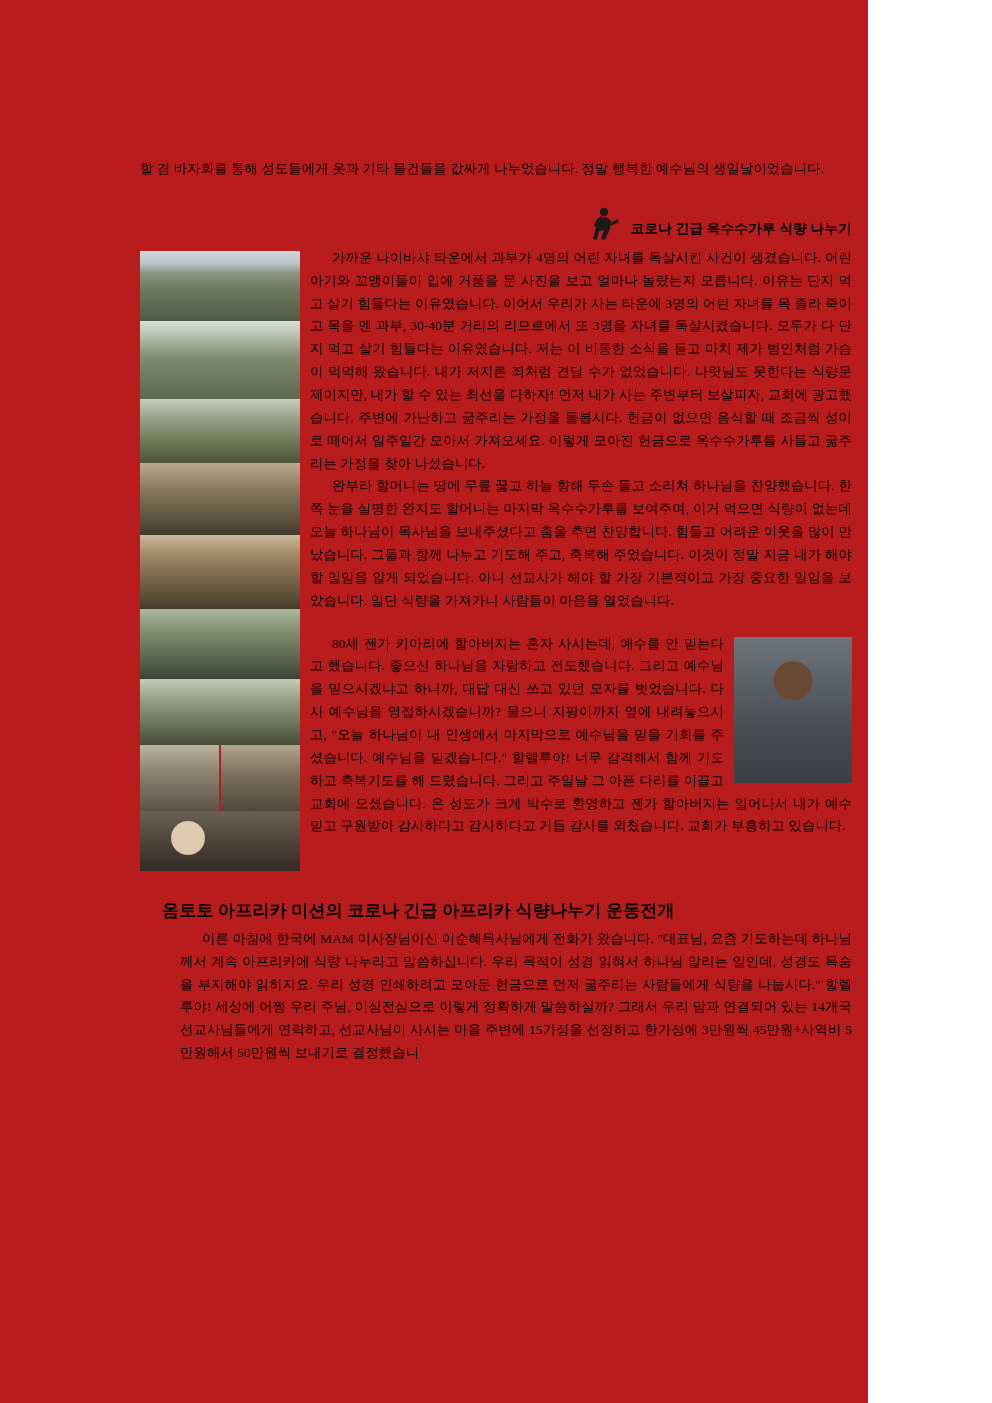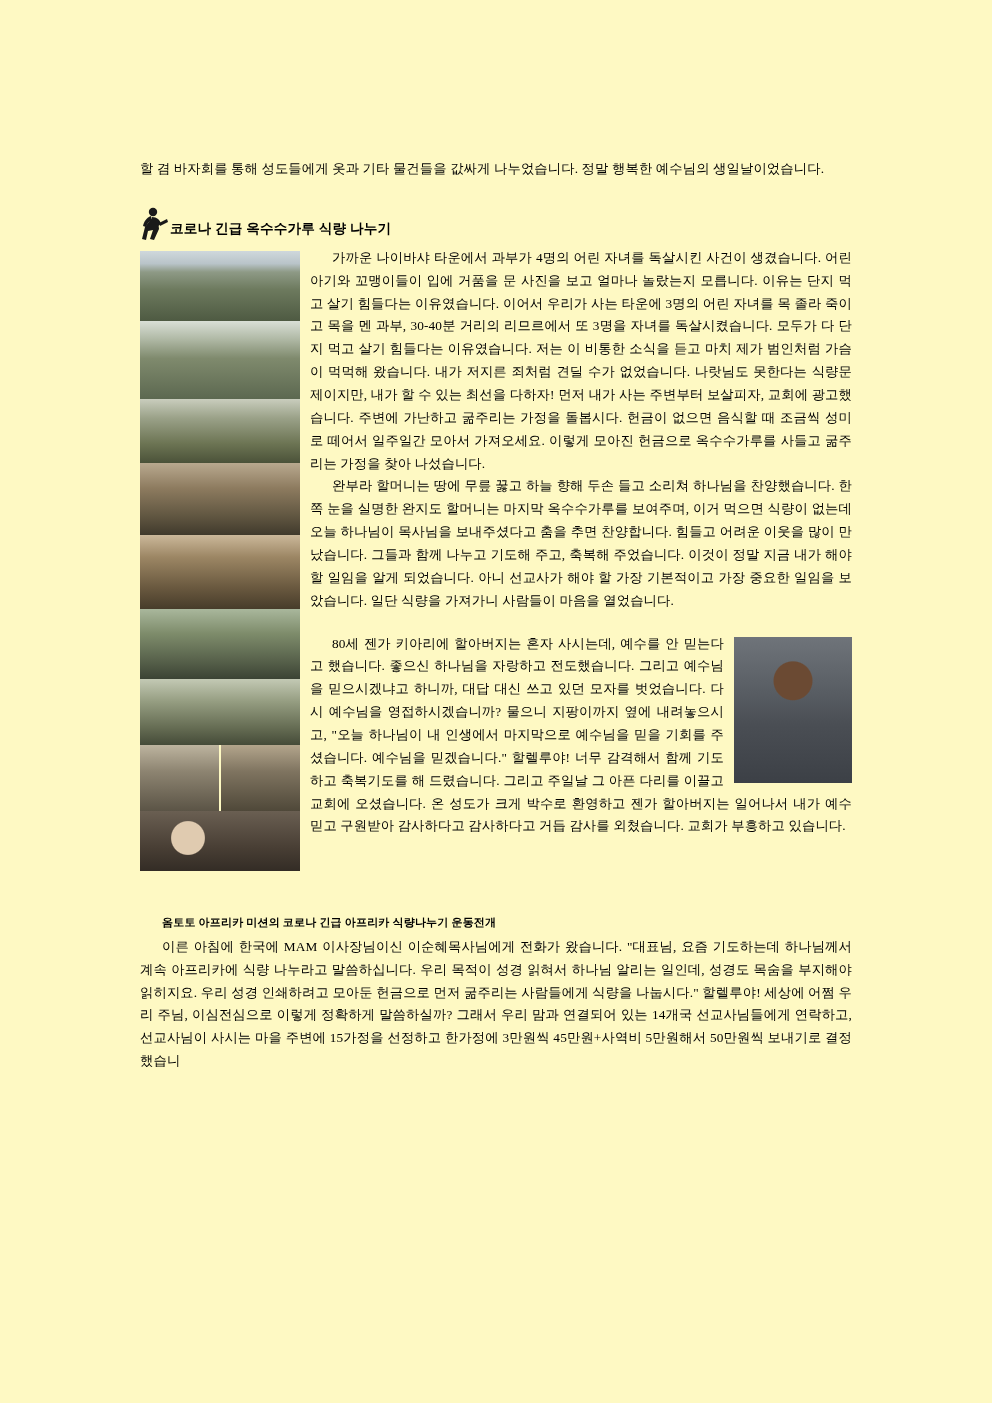--- a/index.html
+++ b/index.html
@@ -5,71 +5,74 @@
   html, body {
     margin: 0;
     padding: 0;
     background: #ffffff;
   }
   body {
     font-family: "Liberation Serif", serif;
   }
   .page {
     position: relative;
-    width: 992px;
+    width: 868px;
     height: 1403px;
-    background: #fef9c3;
+    background: #b91c1c;
     overflow: hidden;
   }
   .content {
     position: absolute;
     left: 140px;
     top: 158px;
     width: 712px;
   }
   .para {
     font-family: "Liberation Serif", serif;
     font-size: 13.3px;
     line-height: 1.72;
     color: #000000;
     text-align: justify;
     margin: 0;
     letter-spacing: 0.15px;
   }
   .para.indent {
     text-indent: 22px;
+    margin-left: 40px;
   }
   .gap-md { height: 20px; }
 
   .heading-row {
     display: flex;
     align-items: flex-end;
+    gap: 10px;
     margin-top: 26px;
     margin-bottom: 6px;
+    justify-content: flex-end;
   }
   .heading-icon {
     width: 30px;
     height: 34px;
     flex: 0 0 30px;
     position: relative;
   }
   .heading-text {
     font-family: "Liberation Serif", serif;
     font-size: 13.6px;
     font-weight: bold;
     color: #000000;
     padding-bottom: 3px;
     letter-spacing: 0.2px;
   }
   .sub-heading {
     font-family: "Liberation Serif", serif;
-    font-size: 11px;
+    font-size: 17px;
     font-weight: bold;
     color: #000000;
-    margin-top: 42px;
+    margin-top: 26px;
     margin-bottom: 6px;
     padding-left: 22px;
     letter-spacing: 0.2px;
   }
 
   
   .collage-left {
     float: left;
     width: 160px;
     margin: 4px 10px 2px 0;

